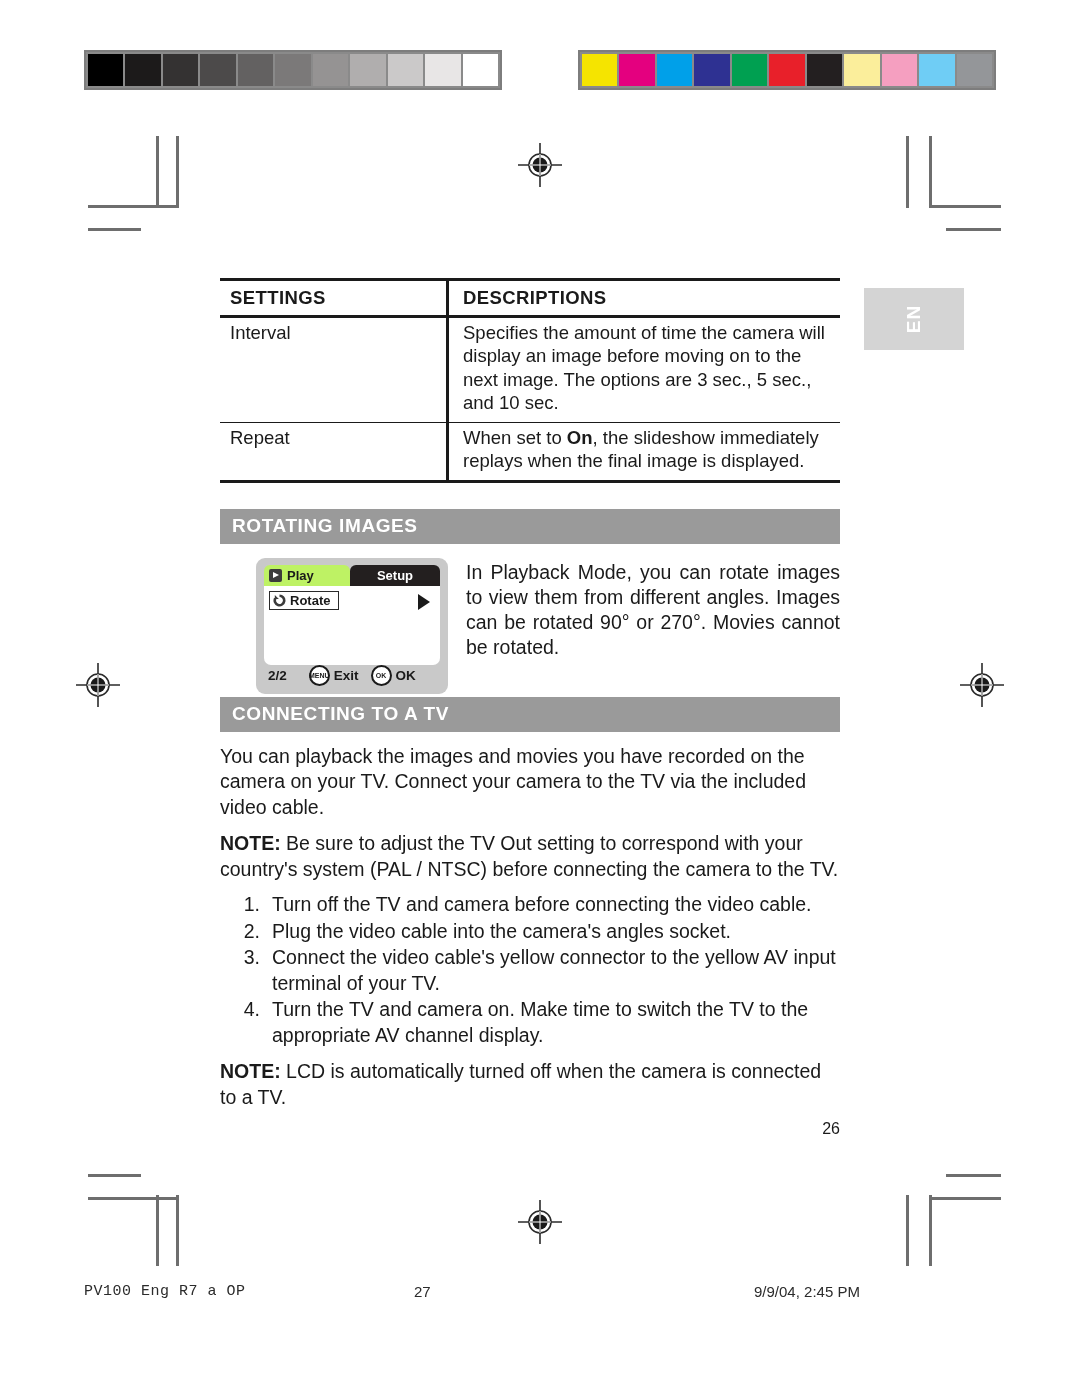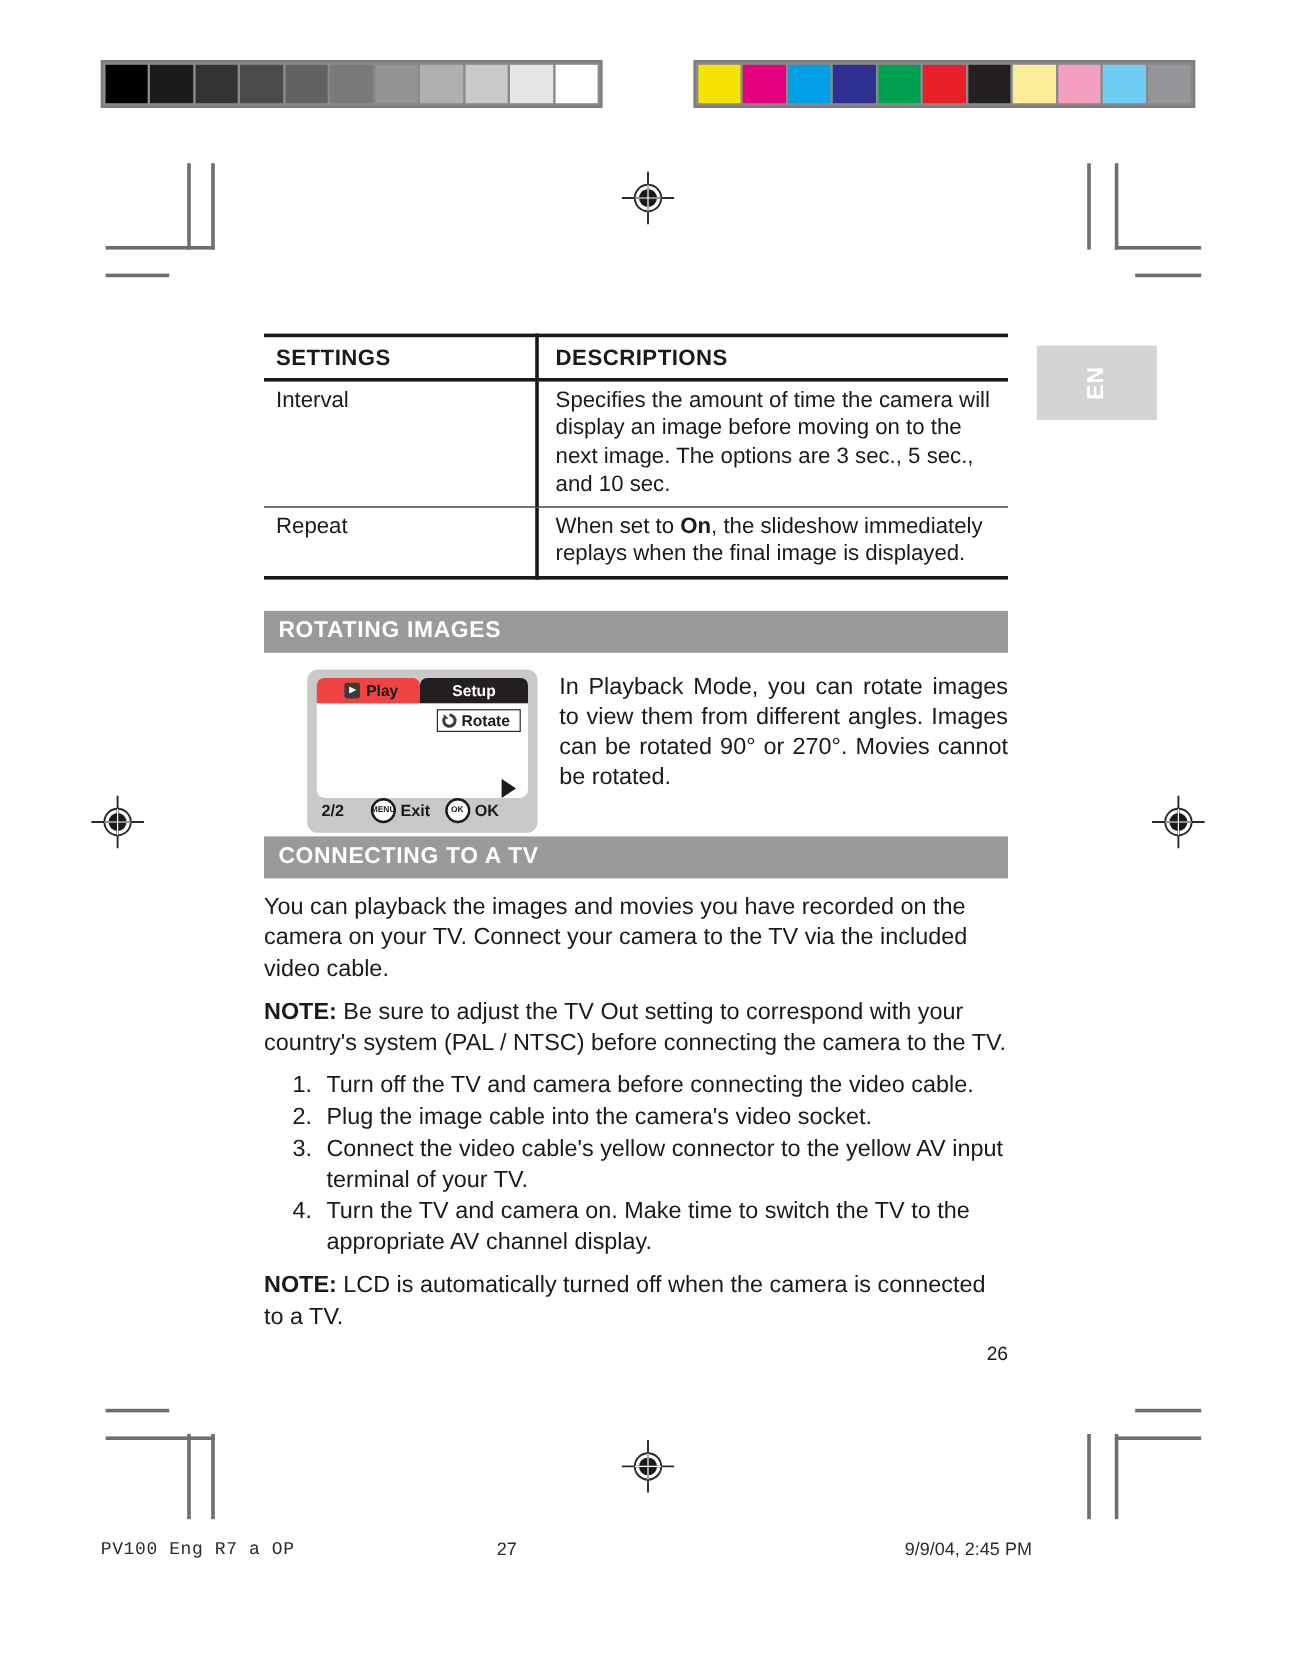--- a/index.html
+++ b/index.html
@@ -169,25 +169,24 @@
   .lcd-tab {
     height: 21px;
     display: flex;
     align-items: center;
     font-size: 13px;
     font-weight: bold;
     box-sizing: border-box;
   }
   .lcd-tab-play {
     width: 86px;
-    background: #ef4444;
+    background: #bef264;
     color: #1a1a1a;
     border-radius: 6px 6px 0 0;
     padding-left: 5px;
-    justify-content: center;
   }
   .lcd-tab-setup {
     flex: 1;
     background: #231f1f;
     color: #ffffff;
     border-radius: 6px 6px 0 0;
     justify-content: center;
   }
   .play-icon {
     width: 13px;
@@ -208,24 +207,23 @@
     margin-left: 1px;
   }
   .lcd-screen {
     background: #ffffff;
     border-radius: 0 0 7px 7px;
     height: 79px;
     margin-top: 0;
     padding: 5px 6px 0 5px;
     box-sizing: border-box;
     display: flex;
-    align-items: flex-end;
+    align-items: flex-start;
     justify-content: space-between;
     position: relative;
-    flex-direction: column;
   }
   .lcd-item {
     border: 1.5px solid #2a2a2a;
     display: flex;
     align-items: center;
     padding: 1px 8px 1px 3px;
     font-size: 13px;
     font-weight: bold;
     color: #1a1a1a;
     background: #ffffff;
@@ -500,21 +498,21 @@
 
   <div class="para"><b>NOTE:</b><span> Be sure to adjust the TV Out setting to correspond with your country's system (PAL / NTSC) before connecting the camera to the TV.</span></div>
 
   <ol class="steps">
     <li>
       <span class="num">1.</span>
       <span class="txt">Turn off the TV and camera before connecting the video cable.</span>
     </li>
     <li>
       <span class="num">2.</span>
-      <span class="txt">Plug the image cable into the camera's video socket.</span>
+      <span class="txt">Plug the video cable into the camera's angles socket.</span>
     </li>
     <li>
       <span class="num">3.</span>
       <span class="txt">Connect the video cable's yellow connector to the yellow AV input terminal of your TV.</span>
     </li>
     <li>
       <span class="num">4.</span>
       <span class="txt">Turn the TV and camera on. Make time to switch the TV to the appropriate AV channel display.</span>
     </li>
   </ol>

